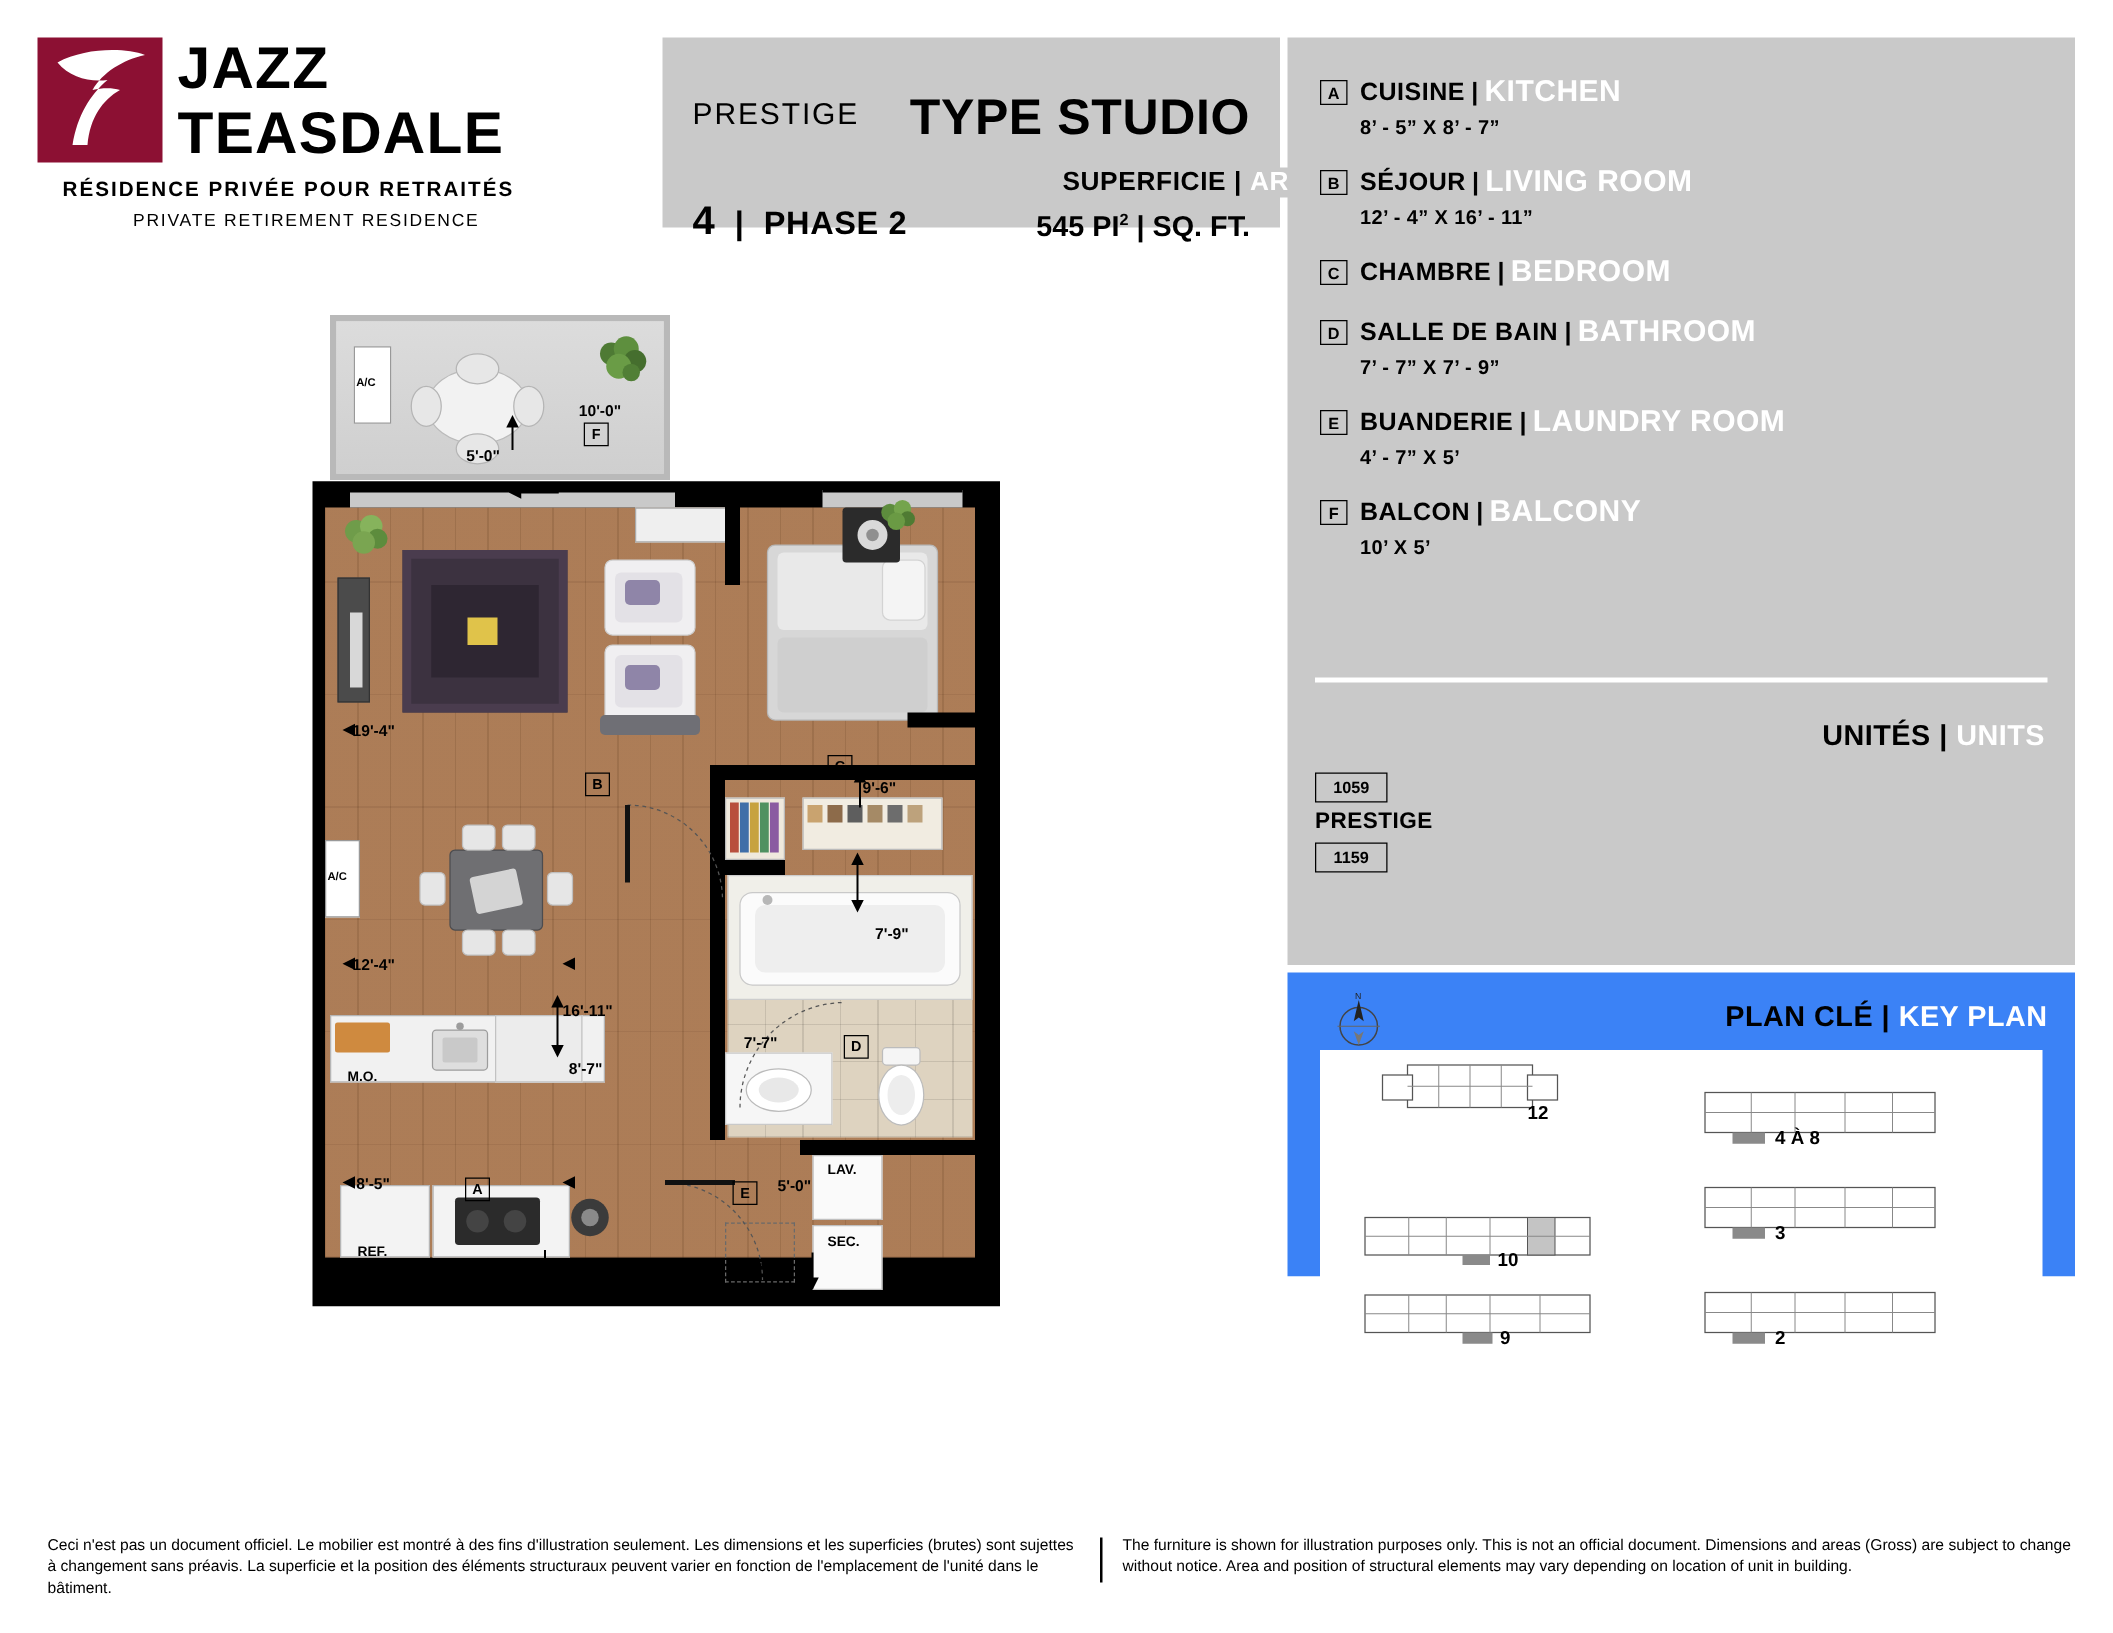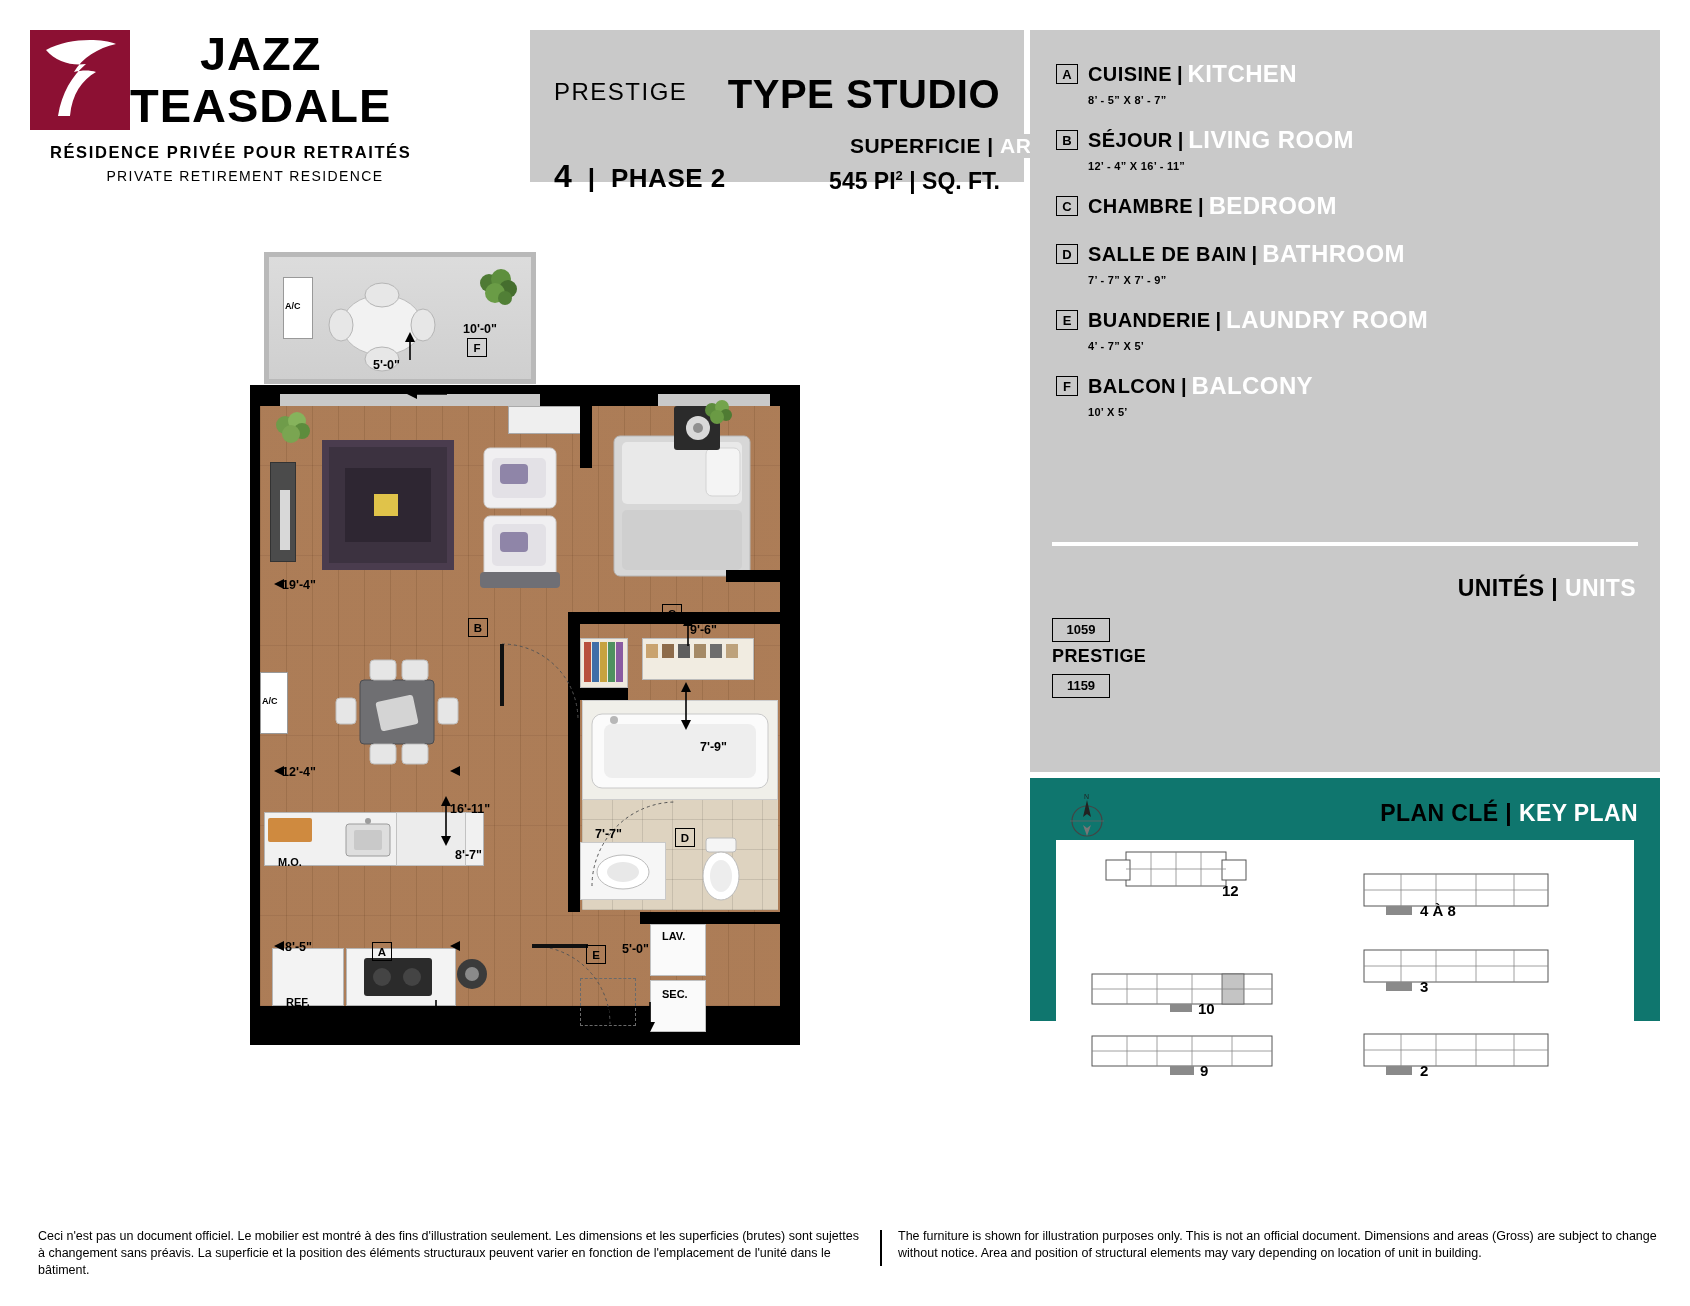--- a/index.html
+++ b/index.html
@@ -15,21 +15,21 @@
 
   
   #logo-block { position:absolute; left:30px; top:28px; width:450px; height:160px; }
   .logo-mark {
     position:absolute; left:0; top:2px; width:100px; height:100px;
     background:#8c1033;
   }
   .logo-mark .swoosh {
     position:absolute; left:8px; top:6px; width:84px; height:88px;
   }
-  .logo-title { position:absolute; left:100px; top:0px;text-align:center; }
+  .logo-title { position:absolute; left:112px; top:0px; }
   .logo-title .l1, .logo-title .l2 {
     font-size:47px; font-weight:bold; letter-spacing:1px; line-height:52px;
     font-family:"Liberation Sans", sans-serif;
   }
   .logo-sub1 {
     position:absolute; left:20px; top:115px; width:430px;
     font-size:16.5px; font-weight:bold; letter-spacing:1.6px;
   }
   .logo-sub2 {
     position:absolute; left:20px; top:140px; width:430px;
@@ -74,21 +74,21 @@
   .legend-item { margin-bottom:20px; }
   .legend-head { display:flex; align-items:center; }
   .legend-letter {
     display:inline-block; width:22px; height:20px; line-height:19px;
     border:1.4px solid #000; text-align:center;
     font-size:13px; font-weight:bold; margin-right:10px;
   }
   .legend-fr { font-size:20px; font-weight:bold; letter-spacing:0.4px; }
   .legend-sep { font-size:20px; font-weight:bold; margin:0 5px; }
   .legend-en { font-size:24px; font-weight:bold; color:#ffffff; letter-spacing:0.4px; }
-  .legend-dim { font-size:11px; font-weight:bold; margin:6px 0 0 32px; letter-spacing:0.3px; }
+  .legend-dim { font-size:16px; font-weight:bold; margin:6px 0 0 32px; letter-spacing:0.3px; }
 
   .legend-rule {
     position:absolute; left:22px; top:512px; width:586px; height:4px; background:#ffffff;
   }
   .units-title {
     position:absolute; right:24px; top:545px;
     font-size:23px; font-weight:bold; letter-spacing:0.4px;
   }
   .units-title .en { color:#ffffff; }
   .unit-box {
@@ -99,21 +99,21 @@
   #unit-1059 { top:588px; }
   #unit-1159 { top:644px;text-align:center; }
   .unit-label {
     position:absolute; left:22px; top:616px;
     font-size:18px; font-weight:bold; letter-spacing:0.4px;
   }
 
   
   #keyplan-panel {
     position:absolute; left:1030px; top:778px; width:630px; height:243px;
-    background:#0f766e;
+    background:#3b82f6;
   }
   .keyplan-title {
     position:absolute; right:22px; top:22px;
     font-size:23px; font-weight:bold; letter-spacing:0.4px;
   }
   .keyplan-title .en { color:#ffffff; }
   .compass {
     position:absolute; left:28px; top:12px; width:58px; height:58px;
   }
   .keyplan-white {

